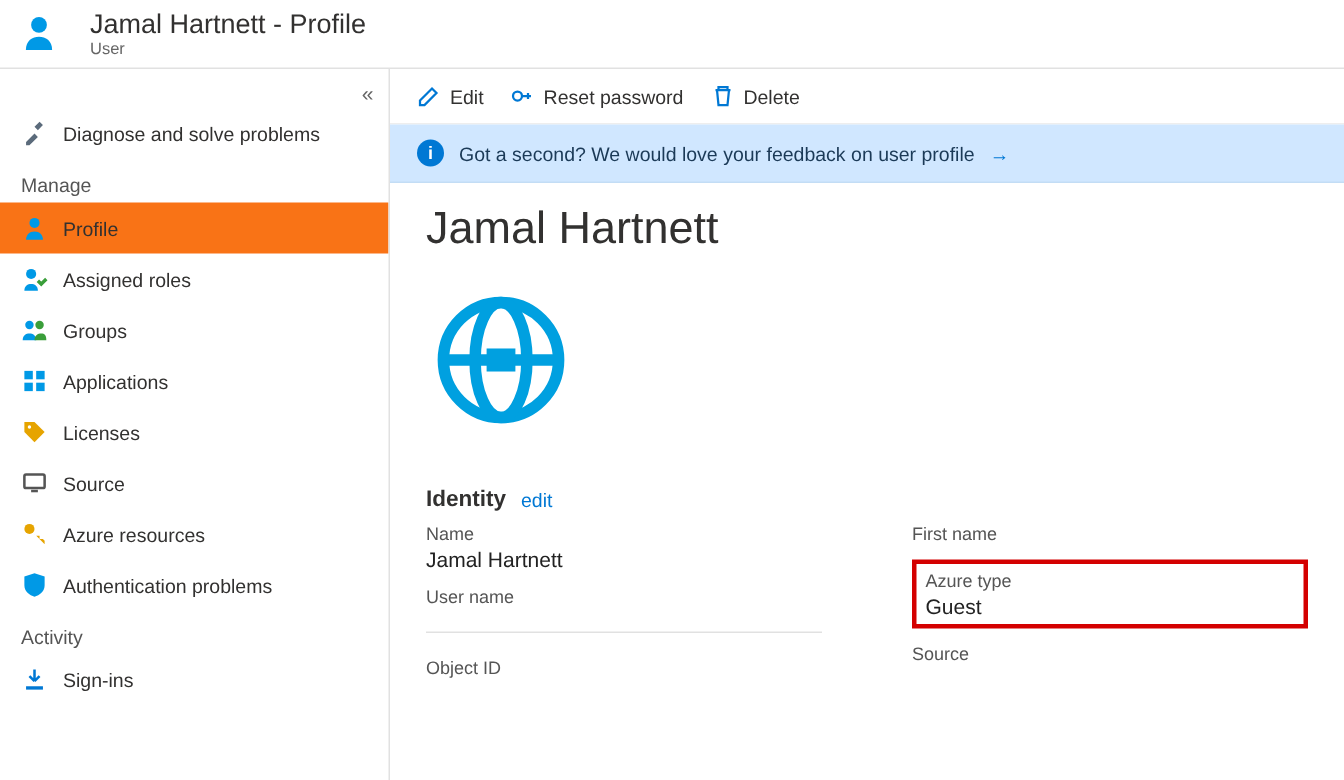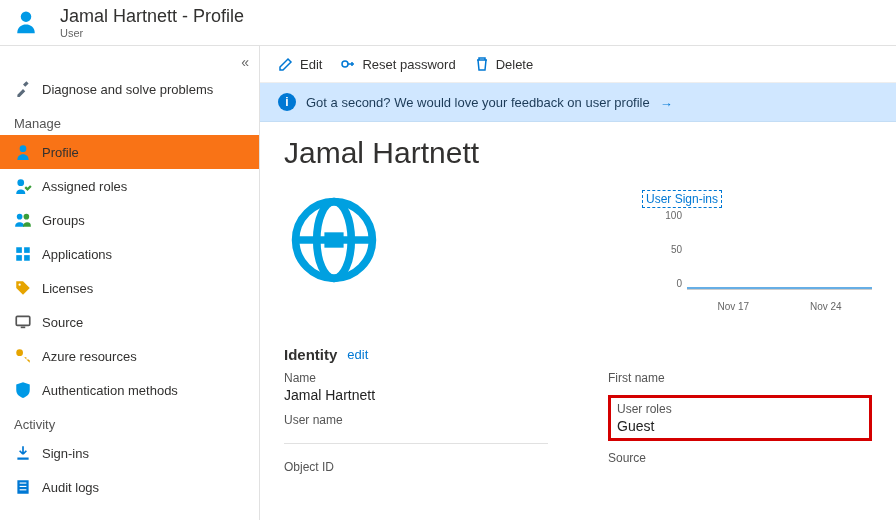--- a/index.html
+++ b/index.html
@@ -40,21 +40,21 @@
 .globe-tile svg { width: 96px; height: 96px; }
 
 .chart-box { margin-left: auto; width: 230px; }
 .chart-box .chart-title { font-size: 12px; color: #0078d4; border: 1px dashed #0078d4; display: inline-block; padding: 1px 3px; margin-bottom: 4px; }
 .chart-area { position: relative; height: 100px; }
 .chart-area .ytick { position: absolute; right: 190px; font-size: 10px; color: #666; width: 30px; text-align: right; }
 .chart-area .plot { position: absolute; left: 45px; right: 0; bottom: 22px; top: 2px; border-bottom: 1px solid #ccc; }
 .chart-area .bars { position: absolute; left: 0; right: 0; bottom: 0; height: 2px; background: #0078d4; opacity: 0.6; }
 .chart-area .xticks { position: absolute; left: 45px; right: 0; bottom: 0; display: flex; justify-content: space-around; font-size: 10px; color: #666; }
 
-.section-title-row { display: flex; align-items: center; gap: 10px; margin-top: 10px; }
+.section-title-row { display: flex; align-items: flex-end; gap: 10px; margin-top: 10px; }
 .section-title { font-size: 15px; font-weight: 600; }
 .edit-link { color: #0078d4; font-size: 13px; cursor: pointer; }
 
 .fields { display: flex; gap: 60px; margin-top: 8px; justify-content: flex-end; }
 .col { display: flex; flex-direction: column; gap: 10px; flex: 1; }
 .field .flabel { font-size: 12px; color: #555; }
 .field .fvalue { font-size: 14px; color: #222; margin-top: 2px; }
 .highlight-box { border: 3px solid #d40000; padding: 4px 6px; display: inline-block; }
 hr.light { border: none; border-top: 1px solid #e1e1e1; margin: 6px 0; }
 </style>
@@ -155,44 +155,33 @@
           </svg>
         </span>
       <span class="label">Azure resources</span>
     </div>
     <div class="nav-link">
       <span class="icon">
           <svg viewBox="0 0 16 16">
             <path d="M8 1l6 2v5c0 4-3 6-6 7-3-1-6-3-6-7V3l6-2z" fill="#0099e6"></path>
           </svg>
         </span>
-      <span class="label">Authentication methods</span>
+      <span class="label">Authentication problems</span>
     </div>
 
     <div class="section-label">Activity</div>
 
     <div class="nav-link">
       <span class="icon">
           <svg viewBox="0 0 16 16">
             <path d="M8 2v7m0 0l-3-3m3 3l3-3" stroke="#0078d4" stroke-width="1.5" fill="none"></path>
             <path d="M3 12h10v2H3z" fill="#0078d4"></path>
           </svg>
         </span>
       <span class="label">Sign-ins</span>
-    </div>
-    <div class="nav-link">
-      <span class="icon">
-          <svg viewBox="0 0 16 16">
-            <rect x="3" y="2" width="10" height="12" fill="#0078d4"></rect>
-            <rect x="5" y="4" width="6" height="1" fill="#fff"></rect>
-            <rect x="5" y="7" width="6" height="1" fill="#fff"></rect>
-            <rect x="5" y="10" width="6" height="1" fill="#fff"></rect>
-          </svg>
-        </span>
-      <span class="label">Audit logs</span>
     </div>
   </div>
 
   <div class="main">
     <div class="toolbar">
       <div class="tool-btn">
         <span class="ticon">
             <svg viewBox="0 0 16 16">
               <path d="M2 11l8-8 3 3-8 8H2v-3z" fill="none" stroke="#0078d4" stroke-width="1.5"></path>
             </svg>
@@ -230,35 +219,20 @@
       <div class="overview-row">
         <div class="globe-tile">
           <svg viewBox="0 0 100 100">
             <circle cx="50" cy="50" r="40" fill="none" stroke="#00a0e0" stroke-width="8"></circle>
             <ellipse cx="50" cy="50" rx="18" ry="40" fill="none" stroke="#00a0e0" stroke-width="8"></ellipse>
             <line x1="10" y1="50" x2="90" y2="50" stroke="#00a0e0" stroke-width="8"></line>
             <rect x="40" y="42" width="20" height="16" fill="#00a0e0"></rect>
           </svg>
         </div>
 
-        <div class="chart-box">
-          <span class="chart-title">User Sign-ins</span>
-          <div class="chart-area">
-            <span class="ytick" style="top:-2px">100</span>
-            <span class="ytick" style="top:32px">50</span>
-            <span class="ytick" style="top:66px">0</span>
-            <div class="plot">
-                <div class="bars"></div>
-              </div>
-            <div class="xticks">
-              <span>Nov 17</span>
-              <span>Nov 24</span>
-            </div>
-          </div>
-        </div>
       </div>
 
       <div class="section-title-row">
         <span class="section-title">Identity</span>
         <span class="edit-link">edit</span>
       </div>
 
       <div class="fields">
         <div class="col">
           <div class="field">
@@ -272,21 +246,21 @@
           <div class="field">
             <div class="flabel">Object ID</div>
           </div>
         </div>
         <div class="col">
           <div class="field">
             <div class="flabel">First name</div>
           </div>
           <div class="highlight-box">
             <div class="field">
-              <div class="flabel">User roles</div>
+              <div class="flabel">Azure type</div>
               <div class="fvalue">Guest</div>
             </div>
           </div>
           <div class="field">
             <div class="flabel">Source</div>
           </div>
         </div>
       </div>
     </div>
   </div>

